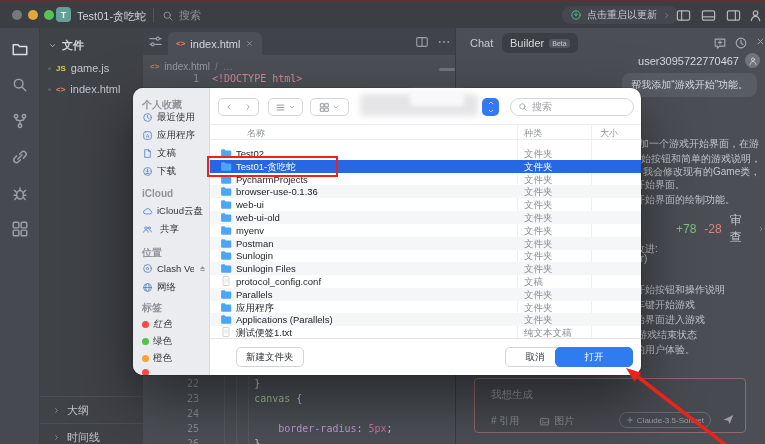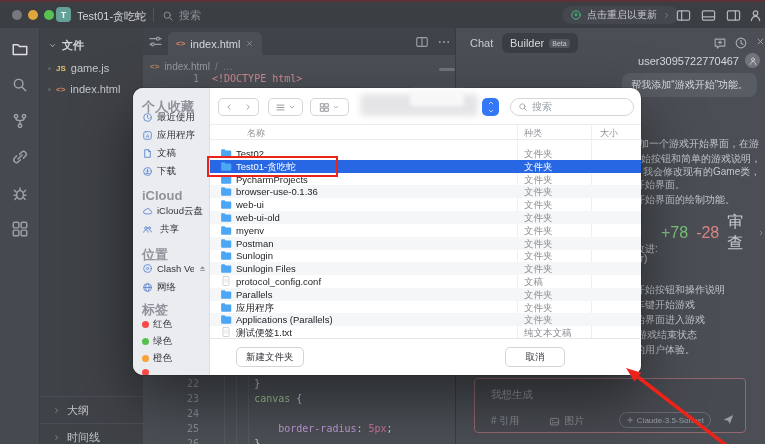--- a/index.html
+++ b/index.html
@@ -56,32 +56,32 @@
 #chat{left:455px;top:28px;width:310px;height:416px;background:#4b4f55;border-left:1px solid #393c40}
 #chat-tab{position:absolute;left:14px;top:9px;font-size:11px;color:#c9ccd1}
 #builder{position:absolute;left:46px;top:5px;height:20px;background:#3b3e43;border-radius:6px;display:flex;align-items:center;gap:5px;padding:0 8px;font-size:11px;color:#d7dade}
 #beta{background:#54575d;color:#c9ccd0;font-size:7px;padding:1px 3px;border-radius:3px}
 .ch-ic{position:absolute;top:8px;color:#a6a9ae}
 #chatplus{left:257px}#history{left:278px}#chat-close{left:299px}
 #username{position:absolute;right:26px;top:27px;font-size:11px;color:#d5d8dc}
 #avatar{position:absolute;right:5px;top:25px;width:15px;height:15px;border-radius:50%;background:#71757b;color:#dadce0;display:flex;align-items:center;justify-content:center}
 #bubble{position:absolute;right:8px;top:45px;background:#585c63;border-radius:8px;padding:5px 9px;font-size:10px;color:#dadce0;white-space:nowrap}
 .frag{position:absolute;font-size:10px;color:#c3c7cc;white-space:nowrap}
-#diff{position:absolute;left:205px;top:184px;font-size:16px;display:flex;gap:8px;align-items:center}
+#diff{position:absolute;left:220px;top:184px;font-size:12px;display:flex;gap:8px;align-items:center}
 #diff .add{color:#7cc57c}#diff .rem{color:#de8383}#diff .rev{color:#c6c9ce}#diff .ic{color:#9aa0a6}
 #inputbox{position:absolute;left:18px;top:350px;width:272px;height:55px;border:1px solid #93686d;border-radius:4px;background:#474a50}
 #ph{position:absolute;left:16px;top:9px;font-size:10.5px;color:#8f939a}
-#irow{position:absolute;left:16px;top:35px;font-size:10px;color:#8d9197;display:flex;gap:30px;align-items:center}
+#irow{position:absolute;left:16px;top:35px;font-size:10px;color:#8d9197;display:flex;gap:20px;align-items:center}
 #irow .grp{display:flex;gap:4px;align-items:center}
 #modelpill{position:absolute;right:34px;top:33px;height:16px;border:1px solid #686c72;border-radius:8px;display:flex;align-items:center;gap:3px;padding:0 6px;font-size:8px;color:#9b9fa5;white-space:nowrap}
 #send{position:absolute;right:10px;top:34px;color:#9b9fa5}
 
 #dialog{left:133px;top:88px;width:508px;height:287px;border-radius:10px;background:#fff;box-shadow:0 0 0 1px rgba(0,0,0,.12),0 24px 60px rgba(0,0,0,.5);z-index:10}
 #dsb{position:absolute;left:0;top:0;width:77px;height:287px;background:#eaecf0;border-right:1px solid #dcdde1;border-radius:10px 0 0 10px;overflow:hidden}
-.sb-h{position:absolute;left:9px;font-size:13px;font-weight:bold;color:#90939a;white-space:nowrap}
+.sb-h{position:absolute;left:9px;font-size:10px;font-weight:bold;color:#90939a;white-space:nowrap}
 .sb-i{position:absolute;left:9px;width:65px;display:flex;align-items:center;gap:4px;font-size:9.5px;color:#323439;white-space:nowrap}
 .sb-i .ic{color:#5d87cf}
 .sb-i .lbl{overflow:hidden;flex:1}
 .sb-i .ej{color:#85888e;margin-left:auto}
 .tagdot{width:7px;height:7px;border-radius:50%;flex:none}
 #dmain{position:absolute;left:77px;top:0;width:431px;height:287px}
 .tbtn{position:absolute;top:10px;height:18px;border:1px solid #d5d6da;border-radius:5px;background:#fff;display:flex;align-items:center;justify-content:center;color:#8a8d92;gap:2px}
 #navback{left:8px;width:21px;border-radius:5px 0 0 5px}
 #navfwd{left:28px;width:21px;border-radius:0 5px 5px 0;border-left:none}
 #viewlist{left:58px;width:35px}
@@ -468,21 +468,21 @@
           <span class="ic">
             <svg width="11" height="11" viewBox="0 0 16 16" fill="none" stroke="currentColor" stroke-width="1.3" stroke-linecap="round" stroke-linejoin="round">
               <circle cx="8" cy="8" r="5.6"></circle>
               <ellipse cx="8" cy="8" rx="2.6" ry="5.6"></ellipse>
               <path d="M2.4 8h11.2"></path>
             </svg>
           </span>
           <span class="lbl">网络</span>
         </div>
         <div class="sb-h" style="top: 213px;">标签</div>
-        <div class="sb-i" style="top: 230px;">
+        <div class="sb-i" style="top: 230px; font-style: italic;">
           <span class="tagdot" style="background:#f54a45"></span>
           <span class="lbl">红色</span>
         </div>
         <div class="sb-i" style="top: 247px;">
           <span class="tagdot" style="background:#53c14b"></span>
           <span class="lbl">绿色</span>
         </div>
         <div class="sb-i" style="top: 264px;">
           <span class="tagdot" style="background:#f7a239"></span>
           <span class="lbl">橙色</span>
@@ -699,20 +699,21 @@
                 <path d="M5.5 5.5h5M5.5 7.5h5M5.5 9.5h5" stroke="#dcdfe3" stroke-width="0.8"></path>
               </svg>
             </span>
             <span class="nm">测试便签1.txt</span>
             <span class="kd">纯文本文稿</span>
           </div>
         </div>
       <div id="dfoot">
         <div class="fbtn" id="newf">新建文件夹</div>
         <div class="fbtn" id="cancel">取消</div>
+        <div class="fbtn" id="open">打开</div>
       </div>
     </div>
   </div>
 
   <div class="a" id="redrect"></div>
   <svg class="a" id="arrow" viewBox="0 0 765 444">
     <line x1="638" y1="377" x2="727" y2="446" stroke="#ec2318" stroke-width="3.5"></line>
     <polygon points="626,368 641.3,372.8 634.5,381.6" fill="#ec2318"></polygon>
   </svg>
 

